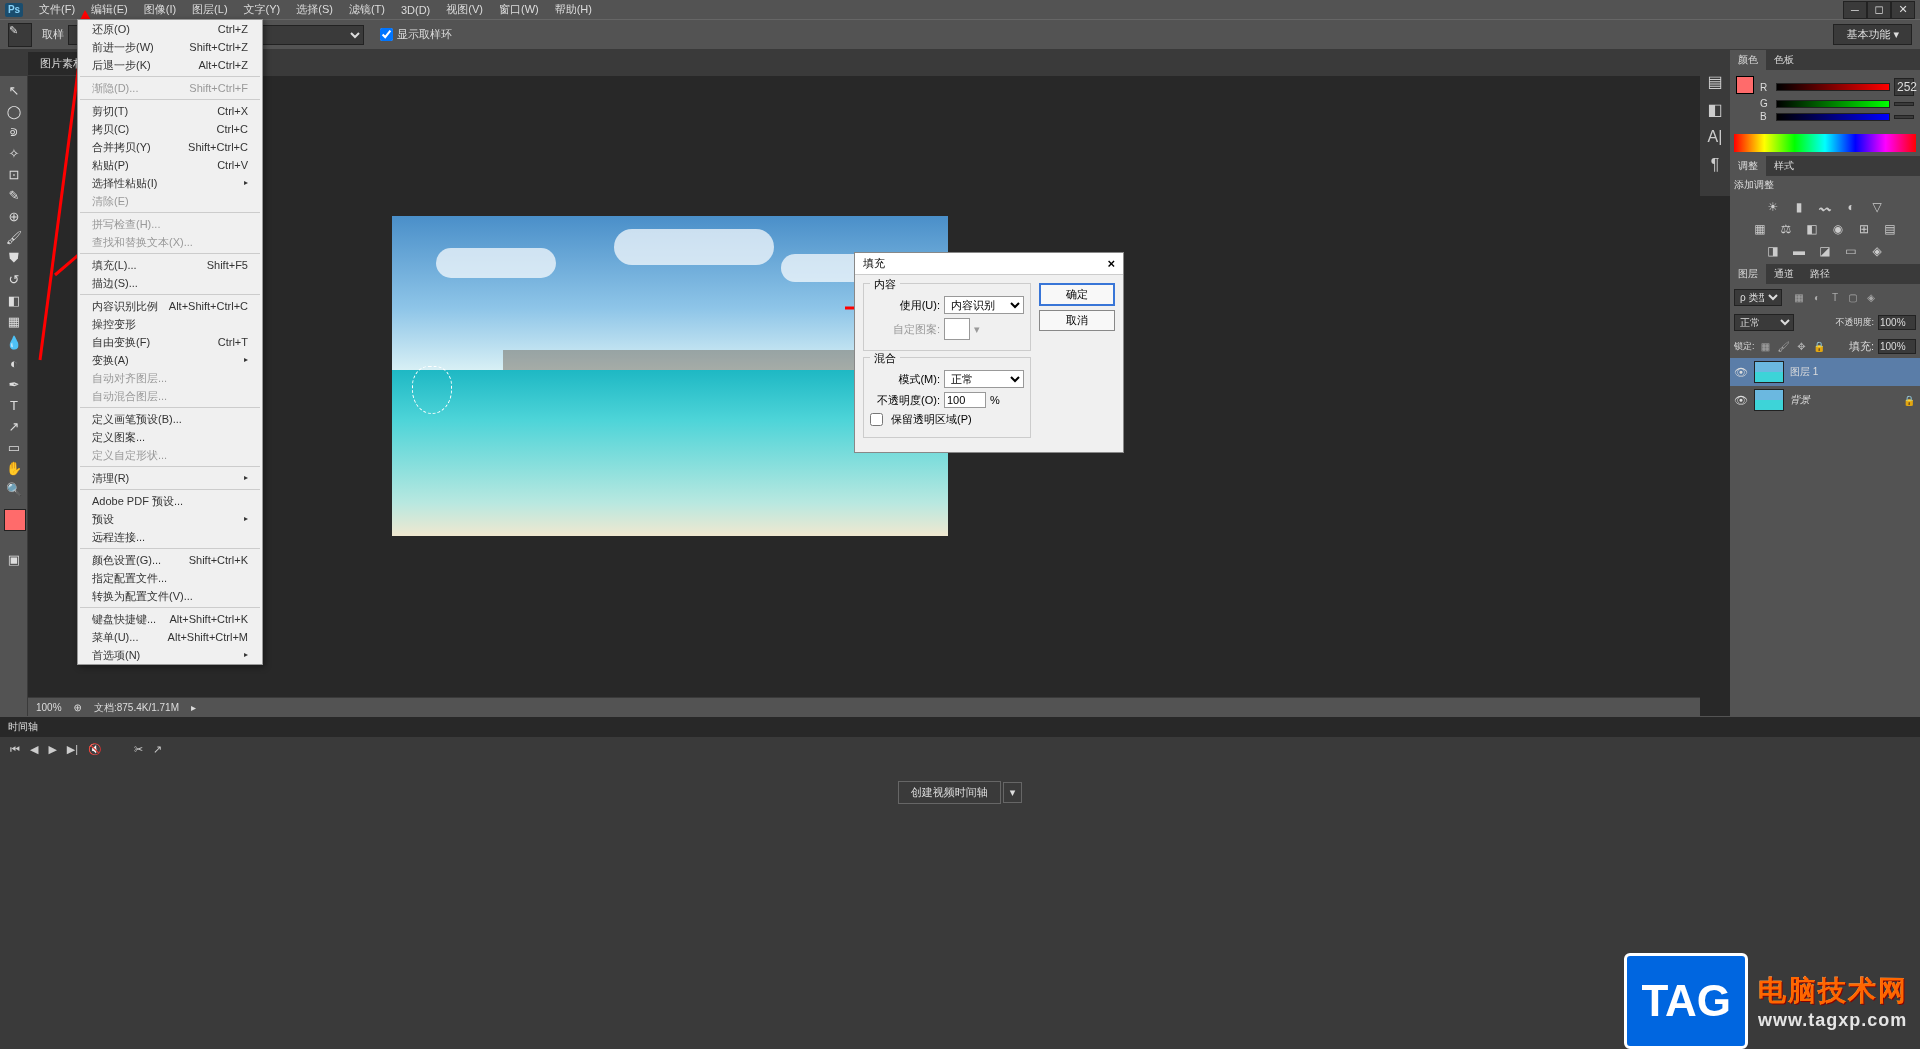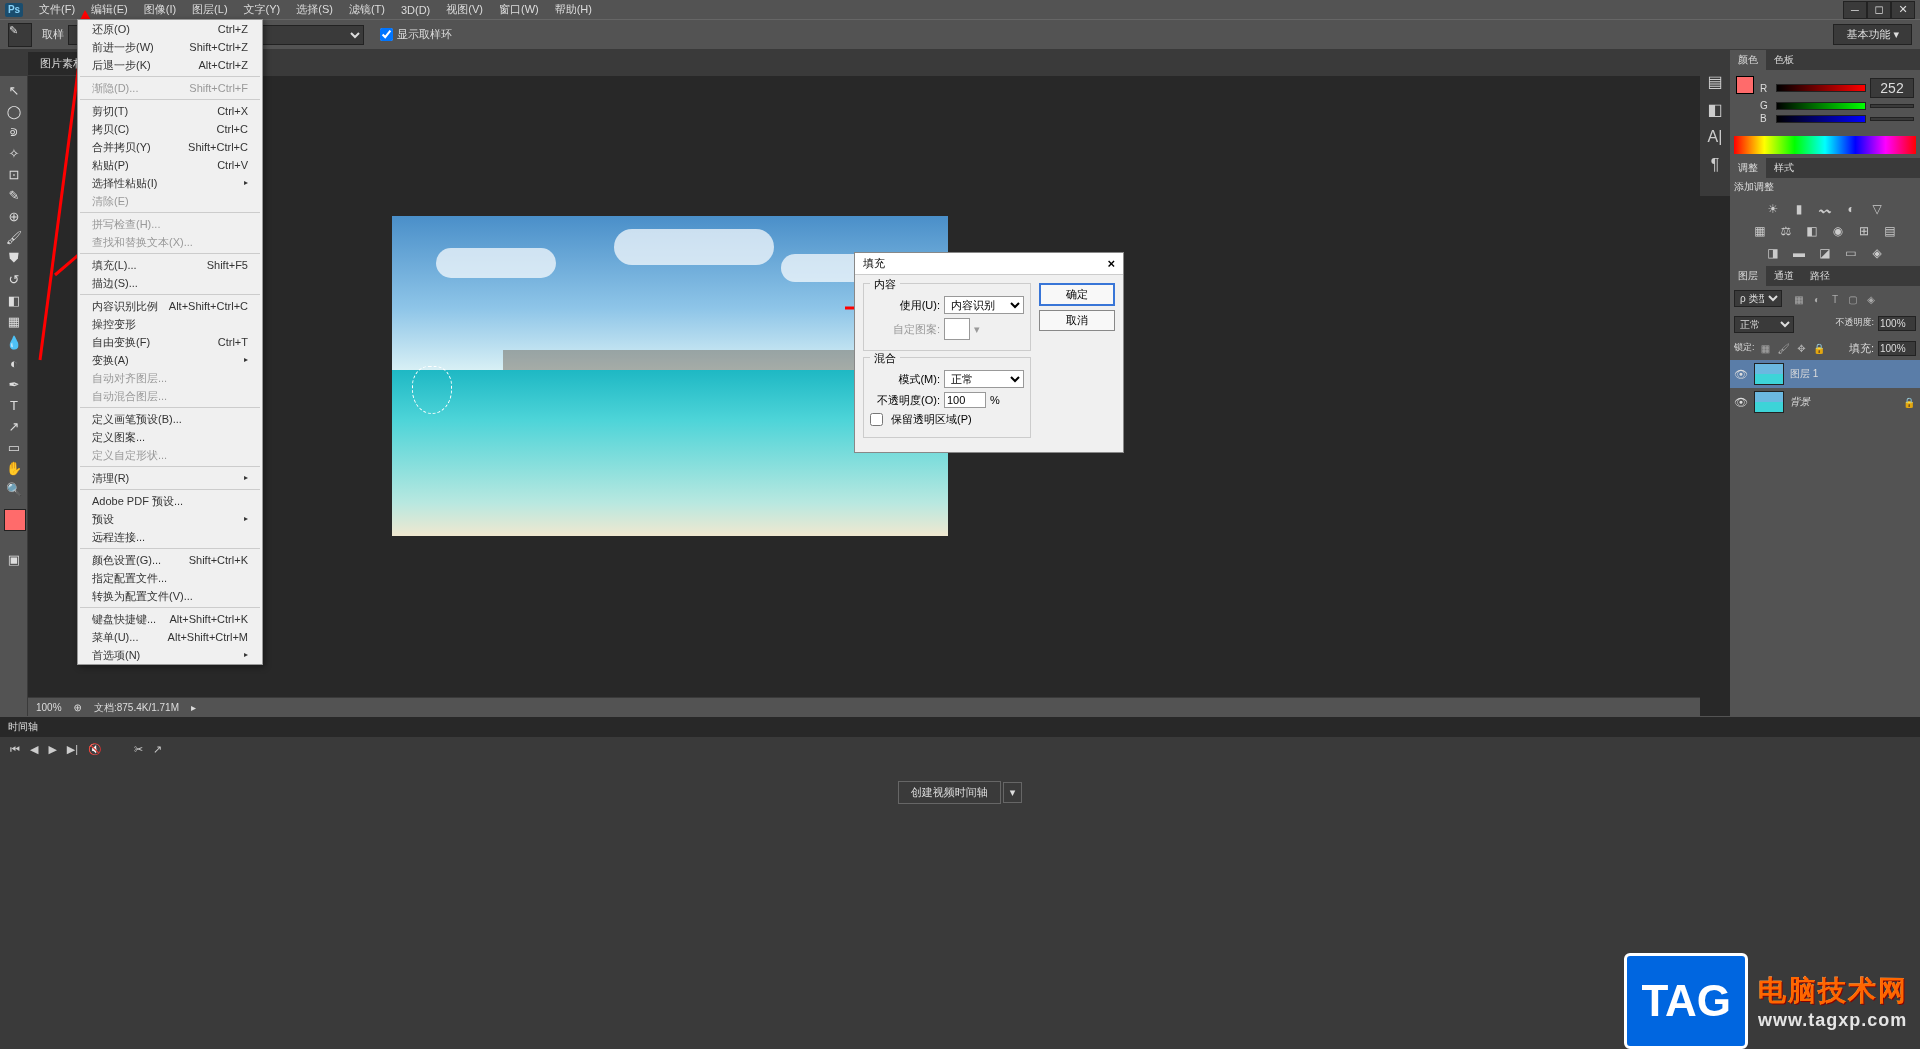--- a/index.html
+++ b/index.html
@@ -80,30 +80,30 @@
 .panel-tab { padding: 3px 8px; font-size: 10px; cursor: pointer; }
 .panel-tab.active { background: #535353; }
 .panel-body { padding: 6px; }
 
 .color-sliders { padding: 6px; }
 .slider-row { display: flex; align-items: center; margin: 2px 0; gap: 4px; }
 .slider-label { width: 12px; font-size: 10px; }
 .slider-track { flex: 1; height: 8px; background: linear-gradient(90deg, #000, #f00); border: 1px solid #222; position: relative; }
 .slider-track.g { background: linear-gradient(90deg, #000, #0f0); }
 .slider-track.b { background: linear-gradient(90deg, #000, #00f); }
-.slider-val { width: 44px; background: #3a3a3a; border: 1px solid #222; padding: 1px 2px; font-size: 14px; text-align: center; }
+.slider-val { width: 20px; background: #3a3a3a; border: 1px solid #222; padding: 1px 2px; font-size: 12px; text-align: center; }
 .spectrum { height: 18px; background: linear-gradient(90deg, red, yellow, lime, cyan, blue, magenta, red); margin: 4px; }
 .sw-fg { width: 18px; height: 18px; background: #ff6b6b; border: 1px solid #000; position: absolute; left: 6px; top: 6px; }
 
 .adjustments-panel { }
 .adj-row { display: flex; justify-content: center; gap: 6px; margin: 4px 0; }
 .adj-icon { width: 20px; height: 18px; display: flex; align-items: center; justify-content: center; color: #ccc; font-size: 12px; }
 
 .layers-panel { }
-.layers-opts { display: flex; align-items: flex-start; padding: 4px; gap: 4px; font-size: 10px; }
+.layers-opts { display: flex; align-items: center; padding: 4px; gap: 4px; font-size: 10px; }
 .layers-opts select, .layers-opts input { background: #3a3a3a; border: 1px solid #222; color: #ddd; font-size: 10px; padding: 1px; }
 .layer-row { display: flex; align-items: center; padding: 3px 4px; gap: 6px; background: #535353; }
 .layer-row.selected { background: #5a7da8; }
 .layer-eye { width: 14px; }
 .layer-thumb { width: 30px; height: 22px; background: linear-gradient(180deg, #6bb8e0 50%, #3dd4d8 50%); border: 1px solid #222; }
 .layer-name { font-size: 10px; }
 .layer-lock { margin-left: auto; font-size: 10px; }
 
 
 .status-bar { position: absolute; bottom: 332px; left: 28px; right: 220px; height: 20px; background: #535353; color: #ddd; font-size: 10px; display: flex; align-items: center; padding: 0 8px; gap: 12px; border-top: 1px solid #3a3a3a; }

